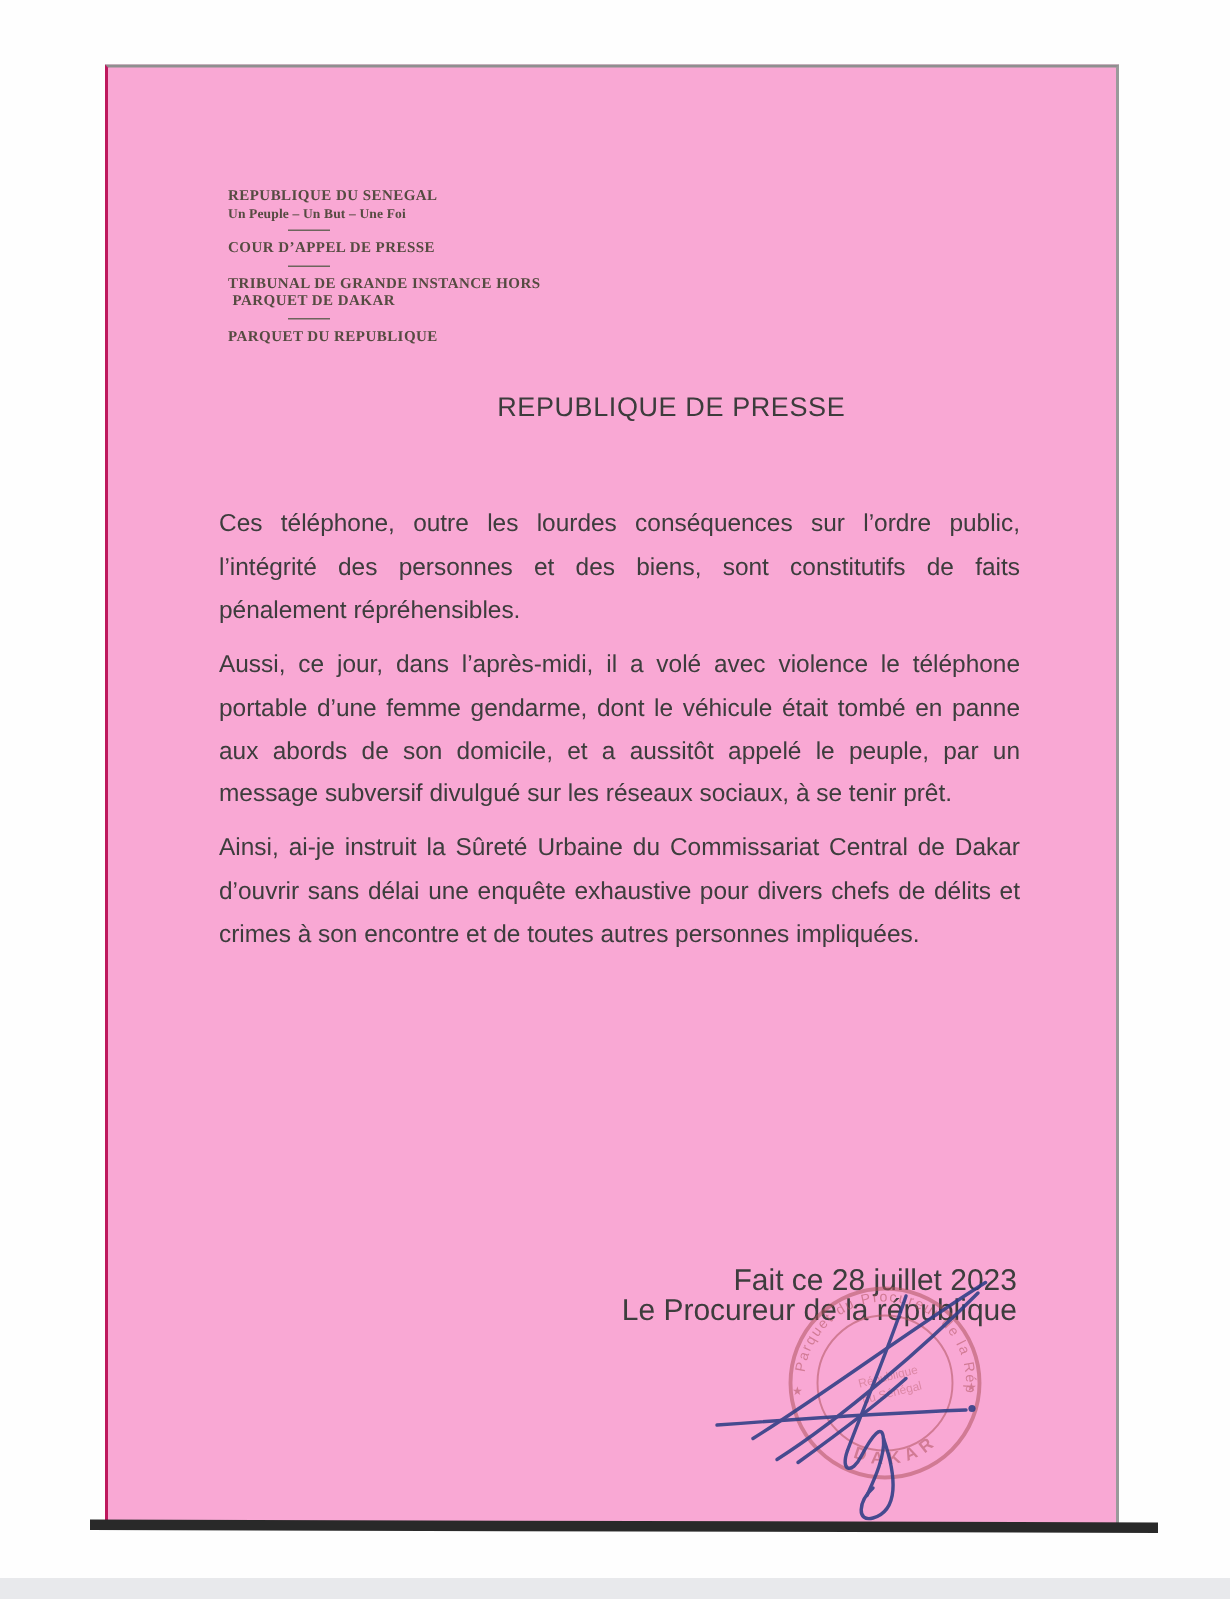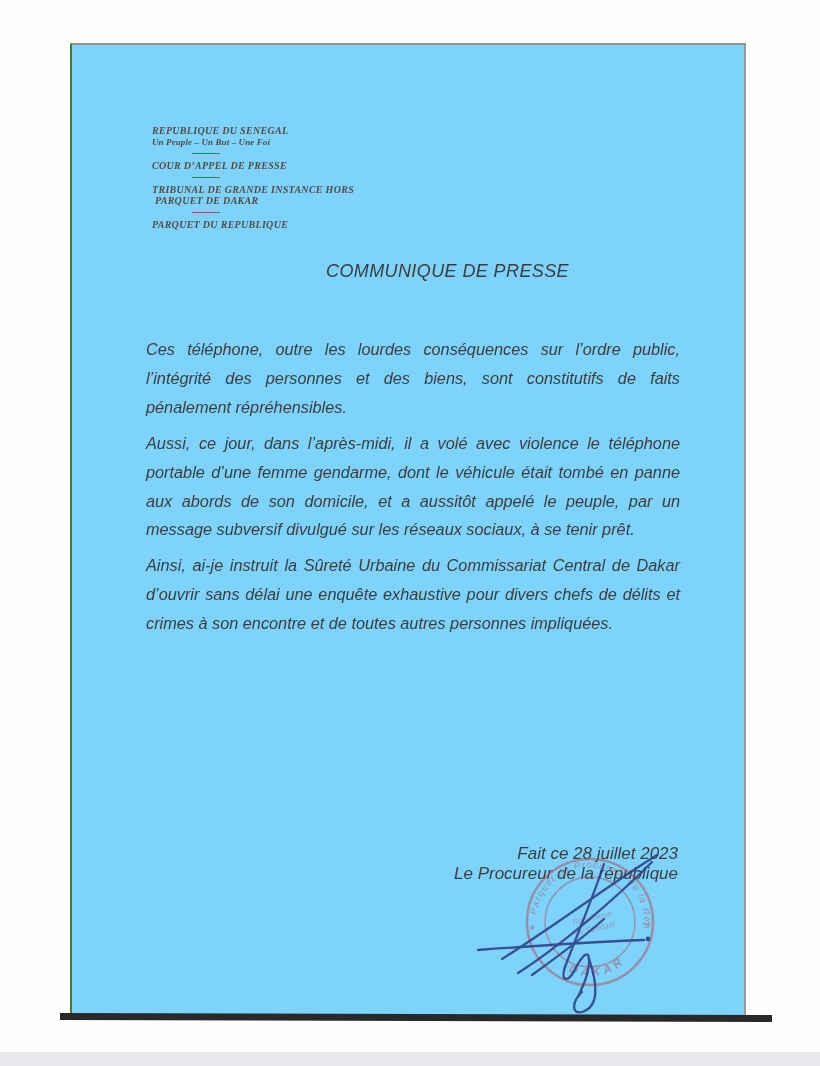--- a/index.html
+++ b/index.html
@@ -13,26 +13,25 @@
     overflow: hidden;
   }
 
   
   .paper {
     position: absolute;
     left: 70px;
     top: 43px;
     width: 676px;
     height: 973px;
-    background: #7dd3fc;
+    background: #f9a8d4;
     border-top: 2px solid #8f8f8f;
-    border-left: 2px solid #4d7c0f;
+    border-left: 2px solid #be185d;
     border-right: 2px solid #9a9a9a;
     box-sizing: border-box;
-    font-style: italic;
   }
   .page-bottom-border {
     position: absolute;
     left: 60px;
     top: 1014px;
     width: 712px;
     height: 7px;
     background: #292929;
     transform: rotate(0.15deg);
   }
@@ -100,21 +99,21 @@
   .body-text p { margin: 0 0 7px 0; }
 
   
   .closing {
     position: absolute;
     left: 290px;
     top: 799px;
     width: 316px;
     text-align: right;
     color: #3d3d3d;
-    font-size: 17px;
+    font-size: 20px;
     line-height: 20px;
   }
   .closing .signatory-line { margin-top: 0; }
 
   
   .stamp-svg {
     position: absolute;
     left: 433px;
     top: 792px;
     width: 170px;
@@ -143,21 +142,21 @@
       <div class="lh-line lh-motto">Un Peuple – Un But – Une Foi</div>
       <div class="lh-sep"></div>
       <div class="lh-line">COUR D’APPEL DE PRESSE</div>
       <div class="lh-sep"></div>
       <div class="lh-line">TRIBUNAL DE GRANDE INSTANCE HORS</div>
       <div class="lh-line lh-indent">PARQUET DE DAKAR</div>
       <div class="lh-sep"></div>
       <div class="lh-line">PARQUET DU REPUBLIQUE</div>
     </div>
 
-    <h1 class="title">COMMUNIQUE DE PRESSE</h1>
+    <h1 class="title">REPUBLIQUE DE PRESSE</h1>
 
     <div class="body-text">
       <p>Ces téléphone, outre les lourdes conséquences sur l’ordre public, l’intégrité des personnes et des biens, sont constitutifs de faits pénalement répréhensibles.</p>
       <p>Aussi, ce jour, dans l’après-midi, il a volé avec violence le téléphone portable d’une femme gendarme, dont le véhicule était tombé en panne aux abords de son domicile, et a aussitôt appelé le peuple, par un message subversif divulgué sur les réseaux sociaux, à se tenir prêt.</p>
       <p>Ainsi, ai-je instruit la Sûreté Urbaine du Commissariat Central de Dakar d’ouvrir sans délai une enquête exhaustive pour divers chefs de délits et crimes à son encontre et de toutes autres personnes impliquées.</p>
     </div>
 
     <div class="closing">
       <div class="date-line">Fait ce 28 juillet 2023</div>
       <div class="signatory-line">Le Procureur de la république</div>

